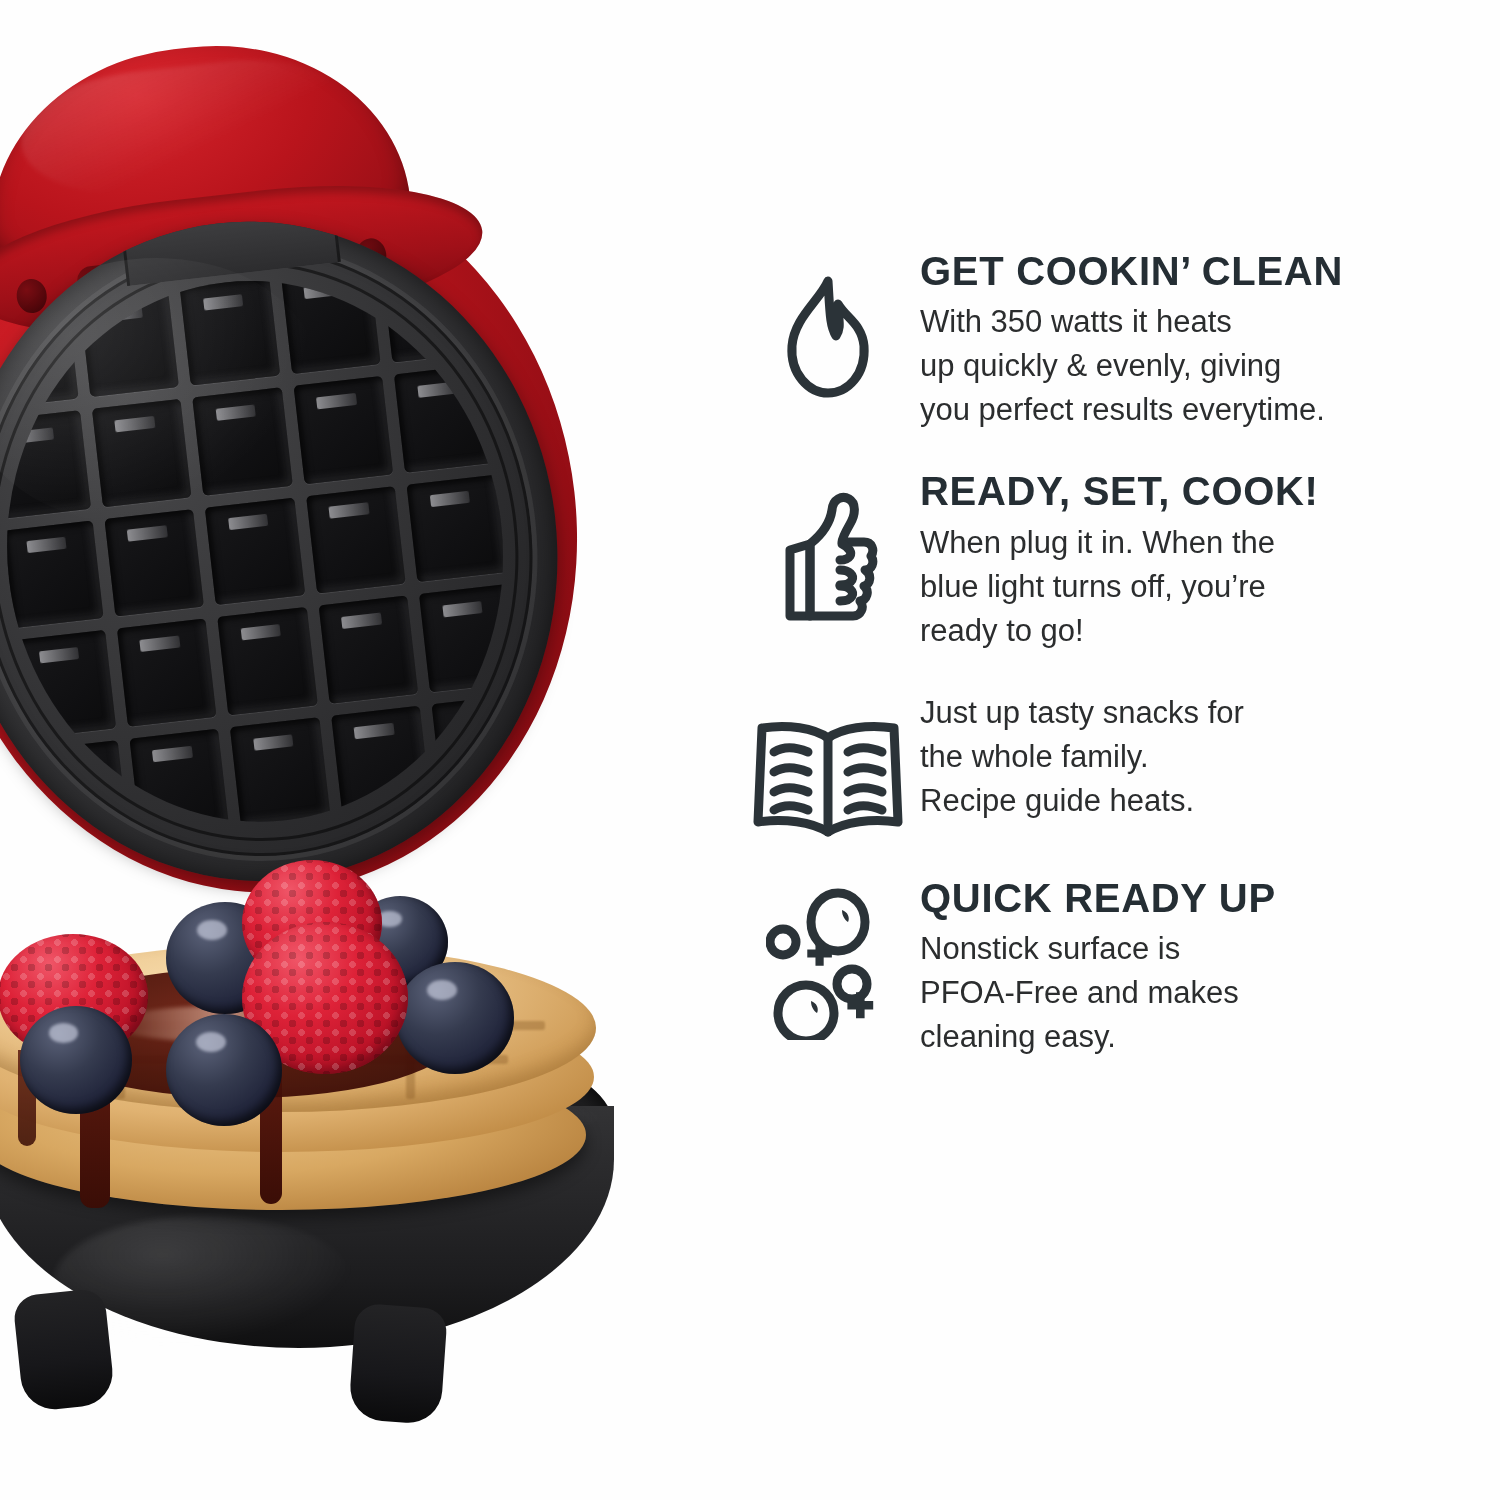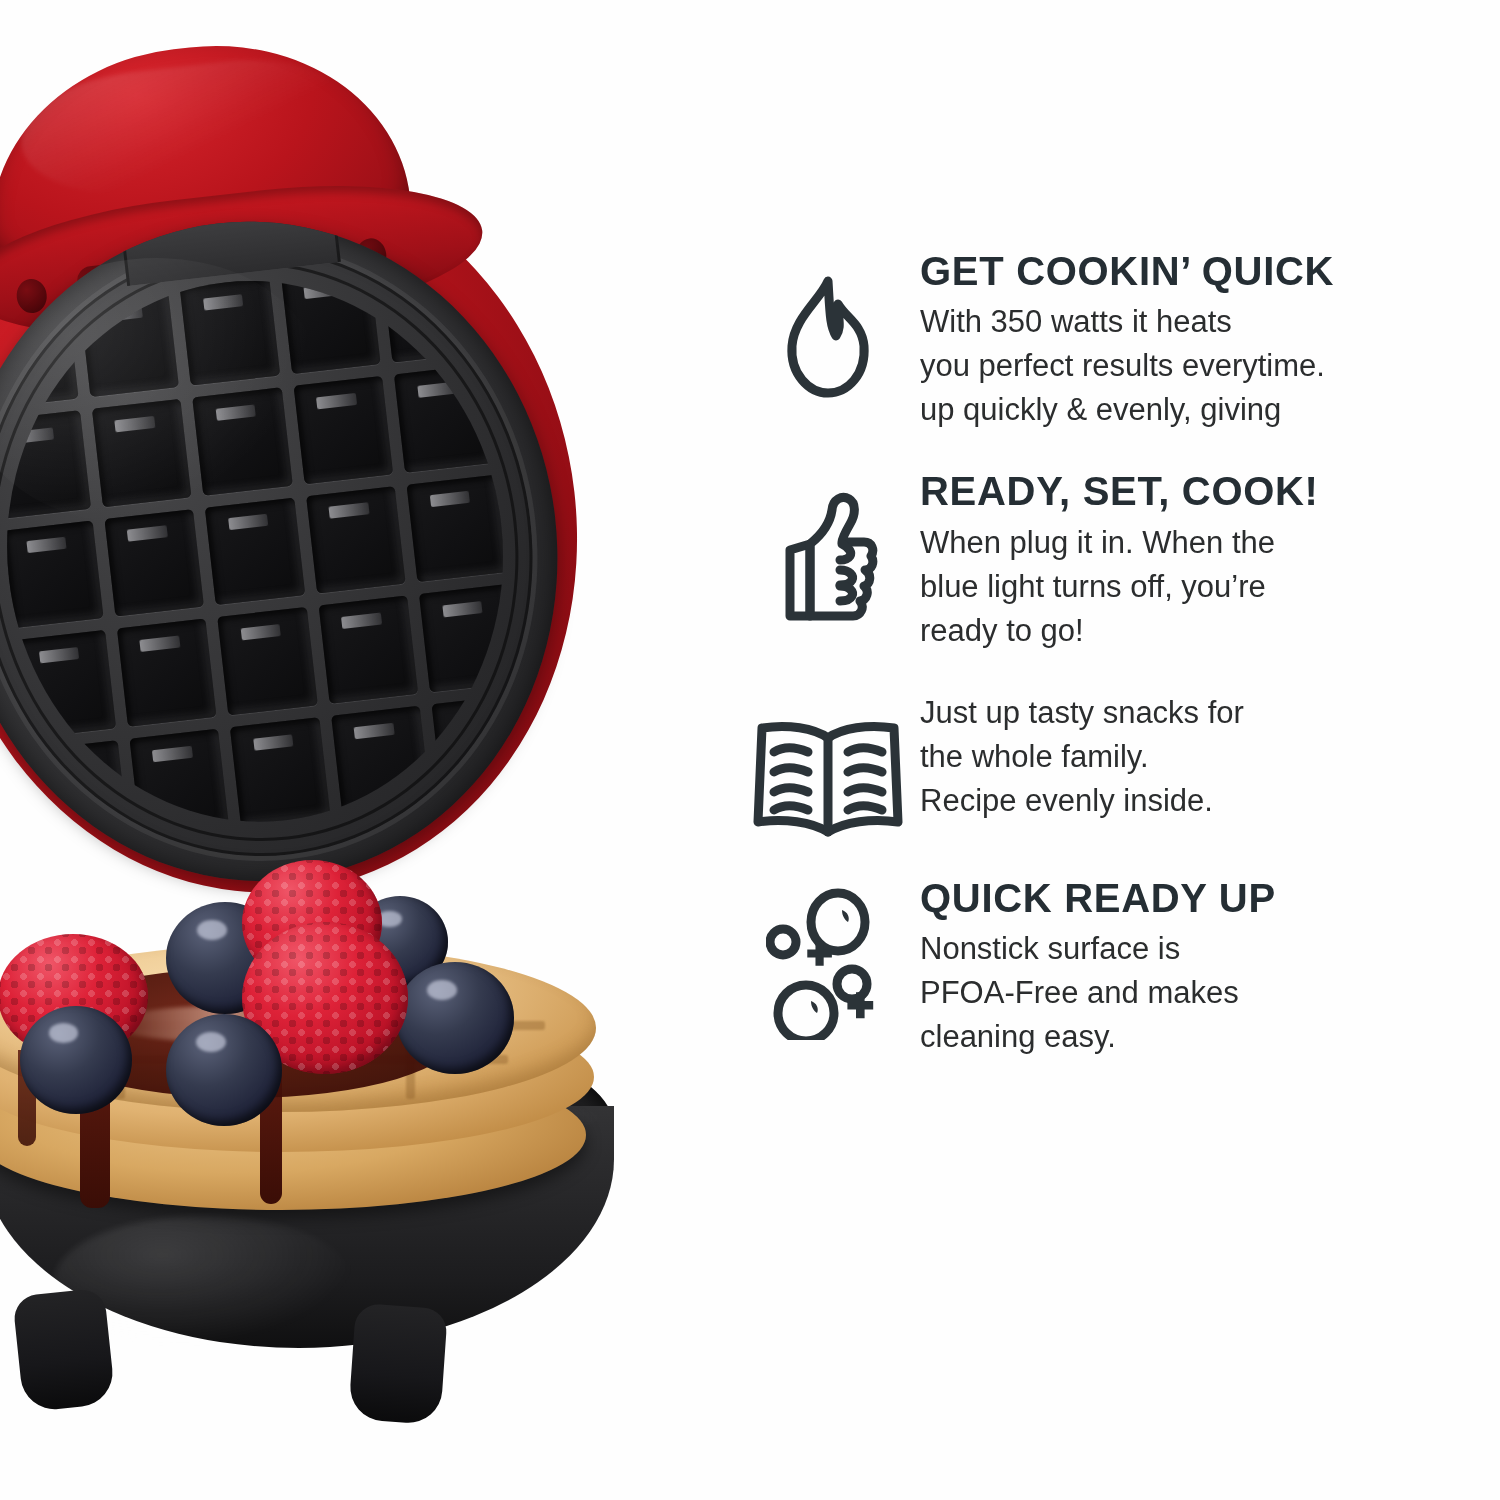--- a/index.html
+++ b/index.html
@@ -482,24 +482,24 @@
 
   <div id="features">
 
     <div class="feature">
       <div class="feature-icon">
         <svg class="ico" width="96" height="126" viewBox="0 0 96 126" aria-hidden="true">
           <path d="M48 7 C40 26 14 44 12 72 C10 100 29 119 48 119 C68 119 86 100 84 72 C82 50 66 44 58 30 C58 46 62 52 56 62 C50 52 50 40 48 7 Z"></path>
         </svg>
       </div>
       <div class="feature-text">
-        <div class="feature-title">GET COOKIN’ QUICK</div>
+        <div class="feature-title">GET COOKIN’ CLEAN</div>
         <div class="feature-line">With 350 watts it heats</div>
+        <div class="feature-line">up quickly &amp; evenly, giving</div>
         <div class="feature-line">you perfect results everytime.</div>
-        <div class="feature-line">up quickly &amp; evenly, giving</div>
       </div>
     </div>
 
     <div class="feature">
       <div class="feature-icon">
         <svg class="ico" width="104" height="134" viewBox="0 0 104 134" aria-hidden="true">
           <path d="M14 60 L14 126 L34 126 L34 54 Z"></path>
           <path d="M34 54 C44 46 54 34 56 20 C57 9 66 5 73 9 C80 13 80 24 74 34 C70 41 66 48 66 52 L88 52 C96 52 99 60 95 66 C99 72 96 80 89 80 C96 84 95 94 88 96 C94 101 91 110 84 111 C89 117 85 126 77 126 L34 126 Z"></path>
           <path d="M66 54 C74 58 76 63 74 66 C72 69 68 70 64 70"></path>
           <path d="M64 80 C74 80 78 86 76 90 C74 94 69 95 64 95"></path>
@@ -525,21 +525,21 @@
           <path d="M24 94 C34 88 46 89 58 94"></path>
           <path d="M98 36 C108 30 120 31 132 36"></path>
           <path d="M98 56 C108 50 120 51 132 56"></path>
           <path d="M98 76 C108 70 120 71 132 76"></path>
           <path d="M98 94 C108 88 120 89 132 94"></path>
         </svg>
       </div>
       <div class="feature-text">
         <div class="feature-line">Just up tasty snacks for</div>
         <div class="feature-line">the whole family.</div>
-        <div class="feature-line">Recipe evenly inside.</div>
+        <div class="feature-line">Recipe guide heats.</div>
       </div>
     </div>
 
     <div class="feature">
       <div class="feature-icon">
         <svg class="ico" width="124" height="152" viewBox="0 0 124 152" aria-hidden="true">
           <ellipse cx="72" cy="34" rx="27" ry="29"></ellipse>
           <path class="filled" d="M76 22 C82 24 84 30 82 34 C79 32 76 28 76 22 Z"></path>
           <ellipse cx="17" cy="54" rx="13" ry="13"></ellipse>
           <ellipse cx="86" cy="96" rx="15" ry="15"></ellipse>

